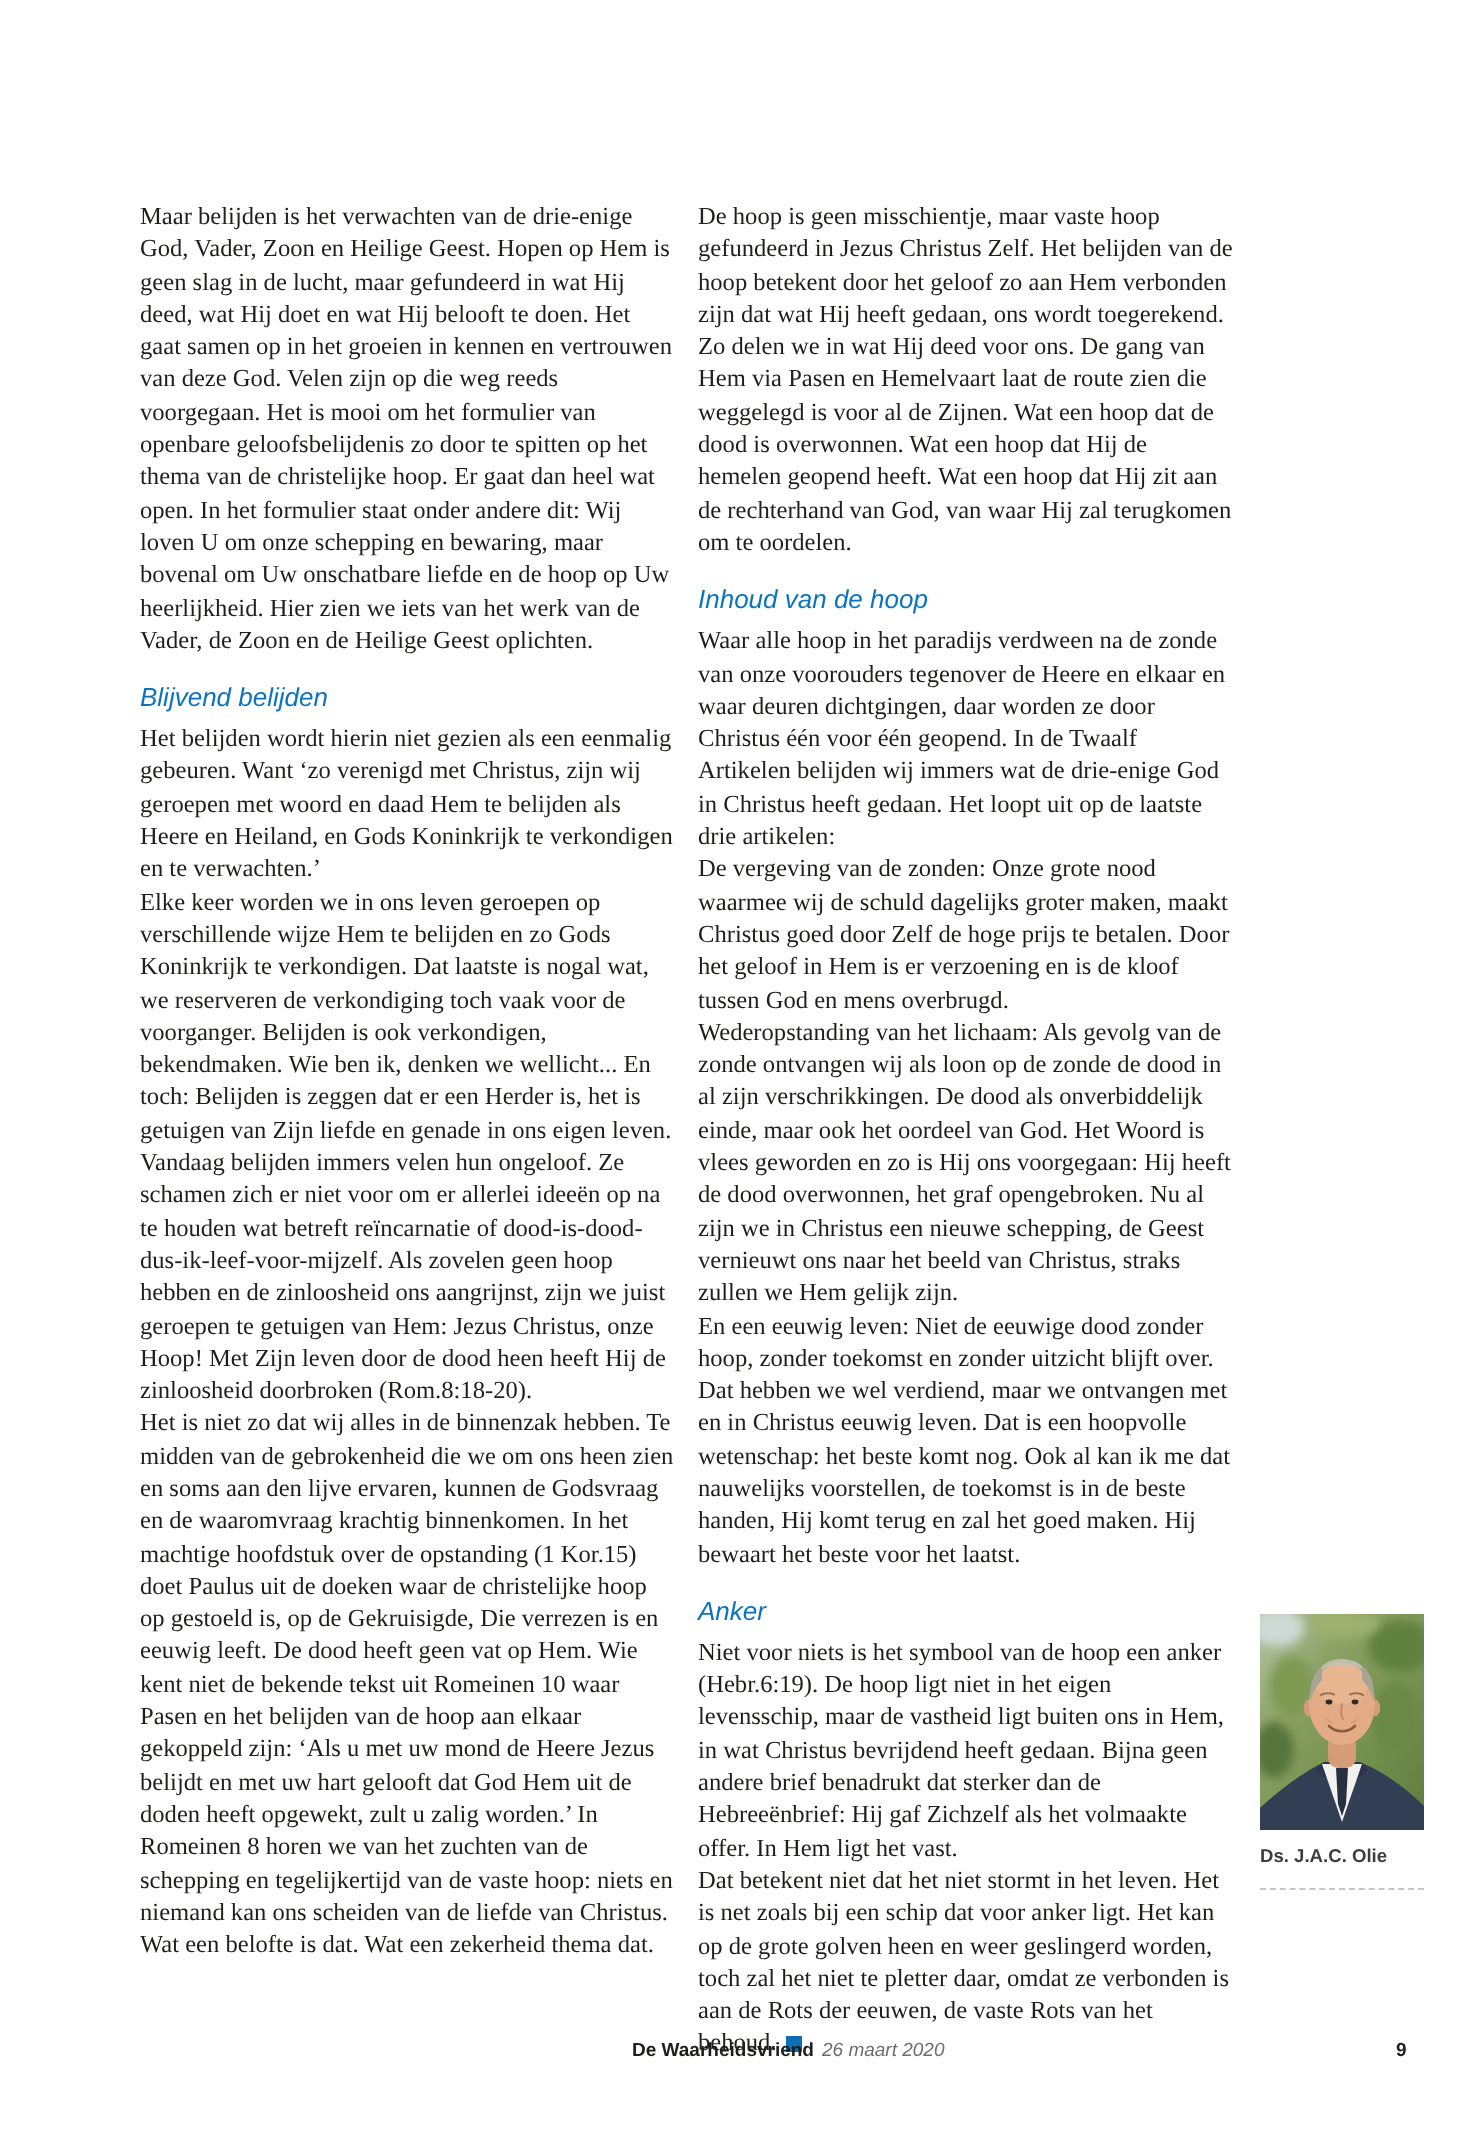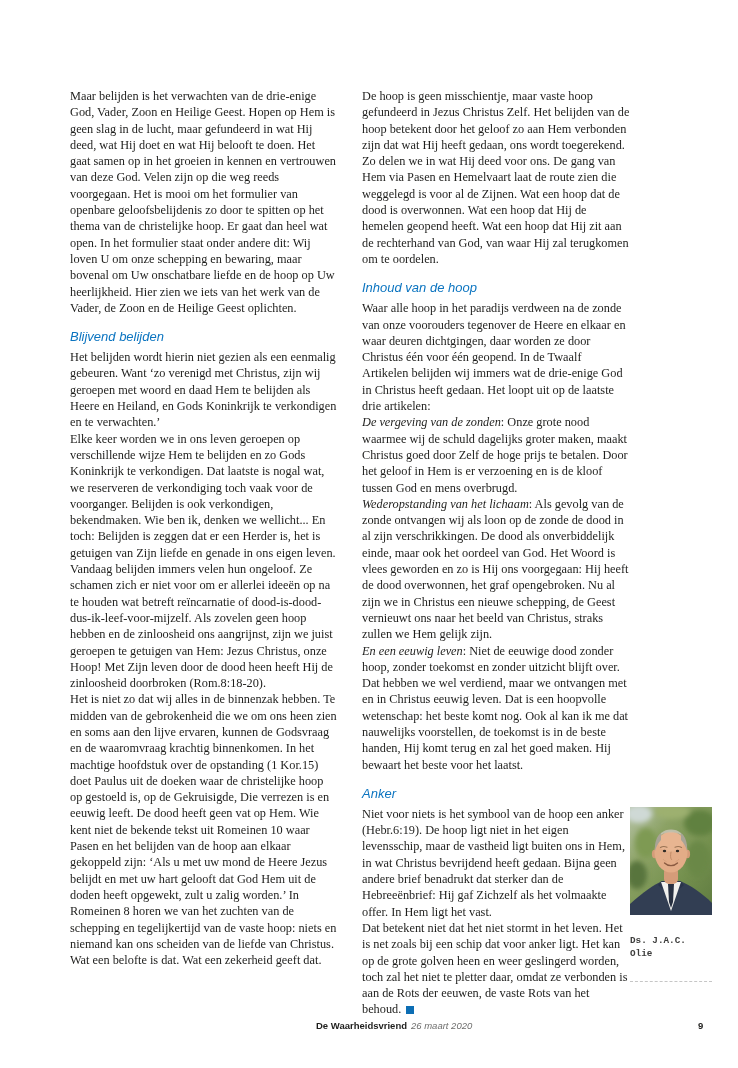--- a/index.html
+++ b/index.html
@@ -9,48 +9,48 @@
     --caption-name:#3d3d3c;
     --caption-text:#73808c;
     --footer-text:#1e1e1c;
     --footer-date:#6e6e6d;
     --page-background:#ffffff;
   }
   html,body{margin:0;padding:0;}
   body{width:738px;height:1068px;background:var(--page-background);overflow:hidden;position:relative;
        font-family:"Liberation Serif", serif;}
   .page{position:absolute;inset:0;background:var(--page-background);}
-  .columns{position:absolute;left:70px;top:88px;display:flex;gap:24px;}
+  .columns{position:absolute;left:70px;top:100px;display:flex;gap:11px;}
   .col{width:268px;}
   h3.section-heading{
     font-family:"Liberation Sans", sans-serif;
     font-style:italic;font-weight:normal;font-size:13px;line-height:16px;
     color:var(--heading-blue);
     margin:13px 0 4px 0;
   }
   p.body-para{
     margin:0;
     font-size:12.3px;line-height:16.3px;
     color:var(--body-text);
     text-align:left;
     hyphens:auto;-webkit-hyphens:auto;
   }
-  .it{font-style:italic;}
+  .it{}
   .endmark{
     display:inline-block;width:8px;height:8px;
     background:var(--end-mark-blue);
     margin-left:5px;vertical-align:-0.5px;
   }
   .author-box{position:absolute;left:630px;top:807px;width:82px;}
   .author-photo{width:82px;height:108px;overflow:hidden;display:block;}
   .author-caption{
-    margin-top:20px;
-    font-family:Liberation Mono, monospace;
+    margin-top:7px;
+    font-family:Liberation Sans, sans-serif;
     font-size:9.3px;line-height:12.6px;
-    padding-bottom:21px;
+    padding-bottom:9px;
     border-bottom:1px dashed #c6c6c6;
   }
   .cap-name{display:block;font-weight:bold;color:var(--caption-name);}
   .cap-desc{display:block;font-style:italic;color:var(--caption-text);}
   .footer{position:absolute;left:0;top:1020px;width:738px;height:16px;
           font-family:"Liberation Sans", sans-serif;font-size:9.5px;color:var(--footer-text);}
   .footer-center{position:absolute;left:316px;top:0;white-space:nowrap;}
   .f-mag{font-weight:bold;}
   .f-date{font-style:italic;color:var(--footer-date);margin-left:4px;}
   .f-page{position:absolute;left:698px;top:0;font-weight:bold;}
@@ -60,21 +60,21 @@
 
 <div class="page">
 
   <div class="columns">
     <div class="col" id="left-col">
         <p class="body-para" lang="nl"><span>Maar belijden is het verwachten van de drie-enige God, Vader, Zoon en Heilige Geest. Hopen op Hem is geen slag in de lucht, maar gefundeerd in wat Hij deed, wat Hij doet en wat Hij belooft te doen. Het gaat samen op in het groeien in kennen en vertrouwen van deze God. Velen zijn op die weg reeds voorgegaan. Het is mooi om het formulier van openbare geloofsbelijdenis zo door te spitten op het thema van de christelijke hoop. Er gaat dan heel wat open. In het formulier staat onder andere dit: Wij loven U om onze schepping en bewaring, maar bovenal om Uw onschatbare liefde en de hoop op Uw heerlijkheid. Hier zien we iets van het werk van de Vader, de Zoon en de Heilige Geest oplichten.</span></p>
         <h3 class="section-heading">Blijvend belijden</h3>
         <p class="body-para" lang="nl"><span>Het belijden wordt hierin niet gezien als een eenmalig gebeuren. Want ‘zo verenigd met Christus, zijn wij geroepen met woord en daad Hem te belijden als Heere en Heiland, en Gods Koninkrijk te verkondigen en te verwachten.’</span></p>
         <p class="body-para" lang="nl"><span>Elke keer worden we in ons leven geroepen op verschillende wijze Hem te belijden en zo Gods Koninkrijk te verkondigen. Dat laatste is nogal wat, we reserveren de verkondiging toch vaak voor de voorganger. Belijden is ook verkondigen, bekendmaken. Wie ben ik, denken we wellicht... En toch: Belijden is zeggen dat er een Herder is, het is getuigen van Zijn liefde en genade in ons eigen leven. Vandaag belijden immers velen hun ongeloof. Ze schamen zich er niet voor om er allerlei ideeën op na te houden wat betreft reïncarnatie of dood-is-dood-dus-ik-leef-voor-mijzelf. Als zovelen geen hoop hebben en de zinloosheid ons aangrijnst, zijn we juist geroepen te getuigen van Hem: Jezus Christus, onze Hoop! Met Zijn leven door de dood heen heeft Hij de zinloosheid doorbroken (Rom.8:18-20).</span></p>
         <p class="body-para" lang="nl"><span>Het is niet zo dat wij alles in de binnenzak hebben. Te midden van de gebrokenheid die we om ons heen zien en soms aan den lijve ervaren, kunnen de Godsvraag en de waaromvraag krachtig binnenkomen. In het machtige hoofdstuk over de opstanding (1 Kor.15) doet Paulus uit de doeken waar de christelijke hoop op gestoeld is, op de Gekruisigde, Die verrezen is en eeuwig leeft. De dood heeft geen vat op Hem. Wie kent niet de bekende tekst uit Romeinen 10 waar Pasen en het belijden van de hoop aan elkaar gekoppeld zijn: ‘Als u met uw mond de Heere Jezus belijdt en met uw hart gelooft dat God Hem uit de doden heeft opgewekt, zult u zalig worden.’ In Romeinen 8 horen we van het zuchten van de schepping en tegelijkertijd van de vaste hoop: niets en niemand kan ons scheiden van de liefde van Christus.</span></p>
-        <p class="body-para" lang="nl"><span>Wat een belofte is dat. Wat een zekerheid geeft dat.</span></p>
+        <p class="body-para" lang="nl"><span>Wat een belofte is dat. Wat een zekerheid thema dat.</span></p>
       </div>
     <div class="col" id="right-col">
         <p class="body-para" lang="nl"><span>De hoop is geen misschientje, maar vaste hoop gefundeerd in Jezus Christus Zelf. Het belijden van de hoop betekent door het geloof zo aan Hem verbonden zijn dat wat Hij heeft gedaan, ons wordt toegerekend. Zo delen we in wat Hij deed voor ons. De gang van Hem via Pasen en Hemelvaart laat de route zien die weggelegd is voor al de Zijnen. Wat een hoop dat de dood is overwonnen. Wat een hoop dat Hij de hemelen geopend heeft. Wat een hoop dat Hij zit aan de rechterhand van God, van waar Hij zal terugkomen om te oordelen.</span></p>
         <h3 class="section-heading">Inhoud van de hoop</h3>
         <p class="body-para" lang="nl"><span>Waar alle hoop in het paradijs verdween na de zonde van onze voorouders tegenover de Heere en elkaar en waar deuren dichtgingen, daar worden ze door Christus één voor één geopend. In de Twaalf Artikelen belijden wij immers wat de drie-enige God in Christus heeft gedaan. Het loopt uit op de laatste drie artikelen:</span></p>
         <p class="body-para" lang="nl"><span class="it">De vergeving van de zonden</span><span>: Onze grote nood waarmee wij de schuld dagelijks groter maken, maakt Christus goed door Zelf de hoge prijs te betalen. Door het geloof in Hem is er verzoening en is de kloof tussen God en mens overbrugd.</span></p>
         <p class="body-para" lang="nl"><span class="it">Wederopstanding van het lichaam</span><span>: Als gevolg van de zonde ontvangen wij als loon op de zonde de dood in al zijn verschrikkingen. De dood als onverbiddelijk einde, maar ook het oordeel van God. Het Woord is vlees geworden en zo is Hij ons voorgegaan: Hij heeft de dood overwonnen, het graf opengebroken. Nu al zijn we in Christus een nieuwe schepping, de Geest vernieuwt ons naar het beeld van Christus, straks zullen we Hem gelijk zijn.</span></p>
         <p class="body-para" lang="nl"><span class="it">En een eeuwig leven</span><span>: Niet de eeuwige dood zonder hoop, zonder toekomst en zonder uitzicht blijft over. Dat hebben we wel verdiend, maar we ontvangen met en in Christus eeuwig leven. Dat is een hoopvolle wetenschap: het beste komt nog. Ook al kan ik me dat nauwelijks voorstellen, de toekomst is in de beste handen, Hij komt terug en zal het goed maken. Hij bewaart het beste voor het laatst.</span></p>
         <h3 class="section-heading">Anker</h3>
         <p class="body-para" lang="nl"><span>Niet voor niets is het symbool van de hoop een anker (Hebr.6:19). De hoop ligt niet in het eigen levensschip, maar de vastheid ligt buiten ons in Hem, in wat Christus bevrijdend heeft gedaan. Bijna geen andere brief benadrukt dat sterker dan de Hebreeënbrief: Hij gaf Zichzelf als het volmaakte offer. In Hem ligt het vast.</span></p>

